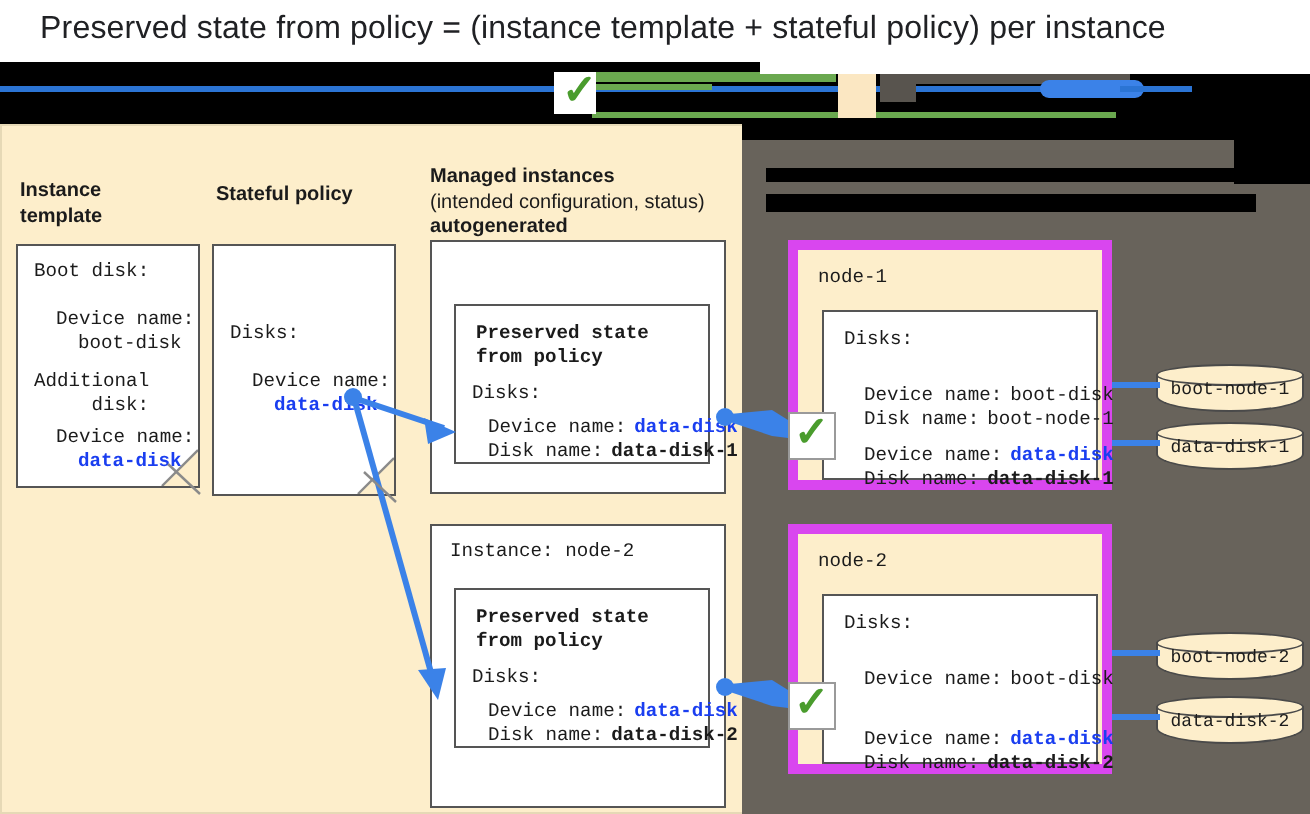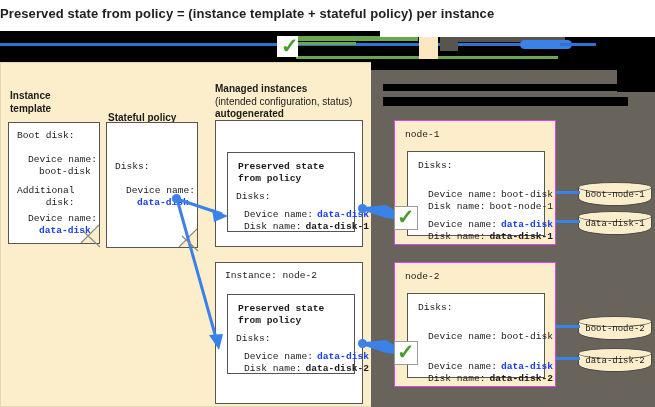--- a/index.html
+++ b/index.html
@@ -14,27 +14,26 @@
     position: relative;
     width: 655px;
     height: 407px;
     overflow: hidden;
     background: #ffffff;
   }
 
   
   .caption {
     position: absolute;
-    left: 0;
+    left: 20px;
     top: 6px;
-    font-size: 13px;
+    font-size: 16px;
     color: #202124;
     letter-spacing: 0.1px;
     white-space: nowrap;
-    font-weight: bold;
   }
 
   
   .band {
     position: absolute;
     left: 0;
     top: 31px;
     width: 655px;
     height: 31px;
     background: #000000;
@@ -204,21 +203,21 @@
   
   .pbox {
     position: absolute;
     background: #ffffff;
     border: 1px solid #555555;
     box-sizing: border-box;
   }
   .cbox {
     position: absolute;
     background: #fdeecb;
-    border: 1px solid #d946ef;
+    border: 5px solid #d946ef;
     box-sizing: border-box;
   }
 
   
   .mono {
     font-family: "Liberation Mono", "DejaVu Sans Mono", monospace;
     font-size: 9.6px;
     line-height: 12.6px;
     color: #1b1b1b;
     white-space: pre;
@@ -335,21 +334,21 @@
   <div class="redact" style="left:383px;  top:84px;  width:234px; height:7px;"></div>
   <div class="redact" style="left:383px;  top:97px;  width:245px; height:9px;"></div>
   <div class="redact" style="left:383px;  top:86px;  width:6px;   height:4px;"></div>
   <div class="redact" style="left:617px;  top:62px;  width:38px;  height:30px;"></div>
 
   <div class="col-head" style="left:10px; top:90px;">
     <span style="white-space:pre-line;">Instance
 template</span>
   </div>
 
-  <div class="col-head" style="left:108px; top:112px;">
+  <div class="col-head" style="left:108px; top:92px;">
     <span>Stateful policy</span>
   </div>
 
   <div class="col-head" style="left:215px; top:83px;">
     <div>Managed instances</div>
     <div class="sub">(intended configuration, status)</div>
     <div>autogenerated</div>
   </div>
 
   <div class="doc" style="left:8px; top:122px; width:92px; height:122px;text-align:right;">

